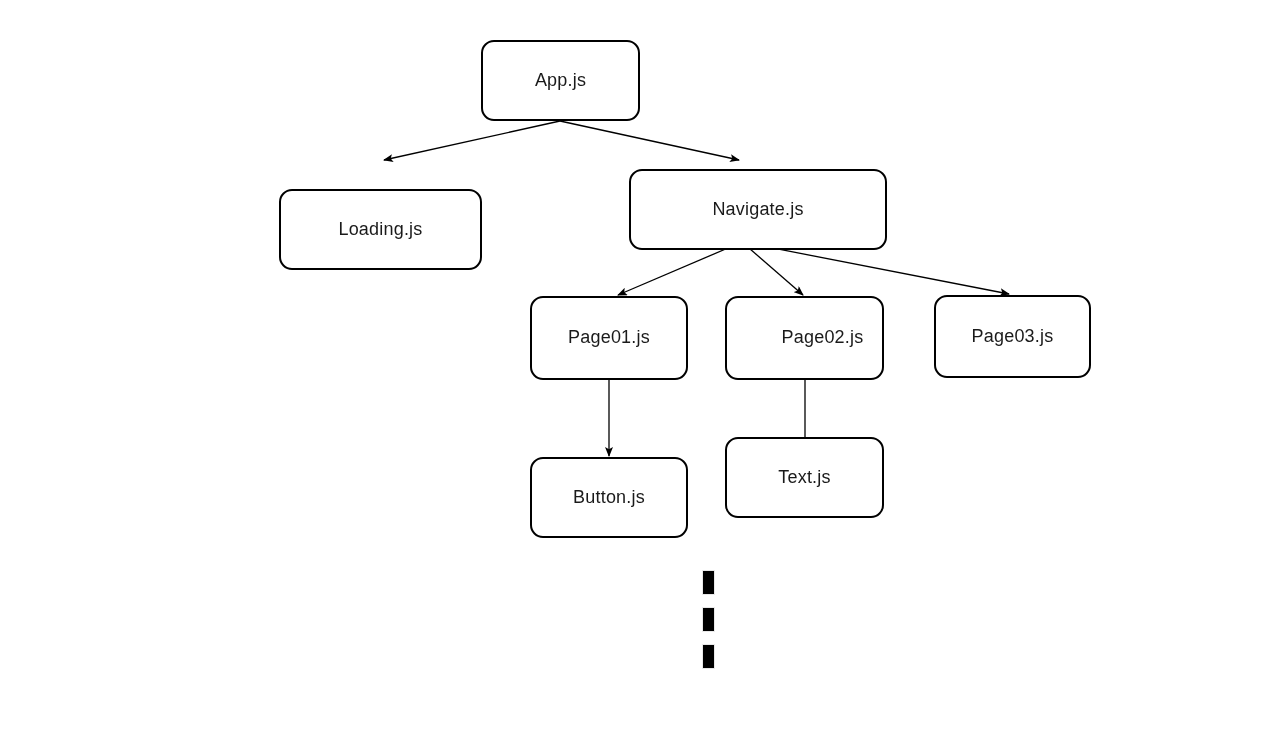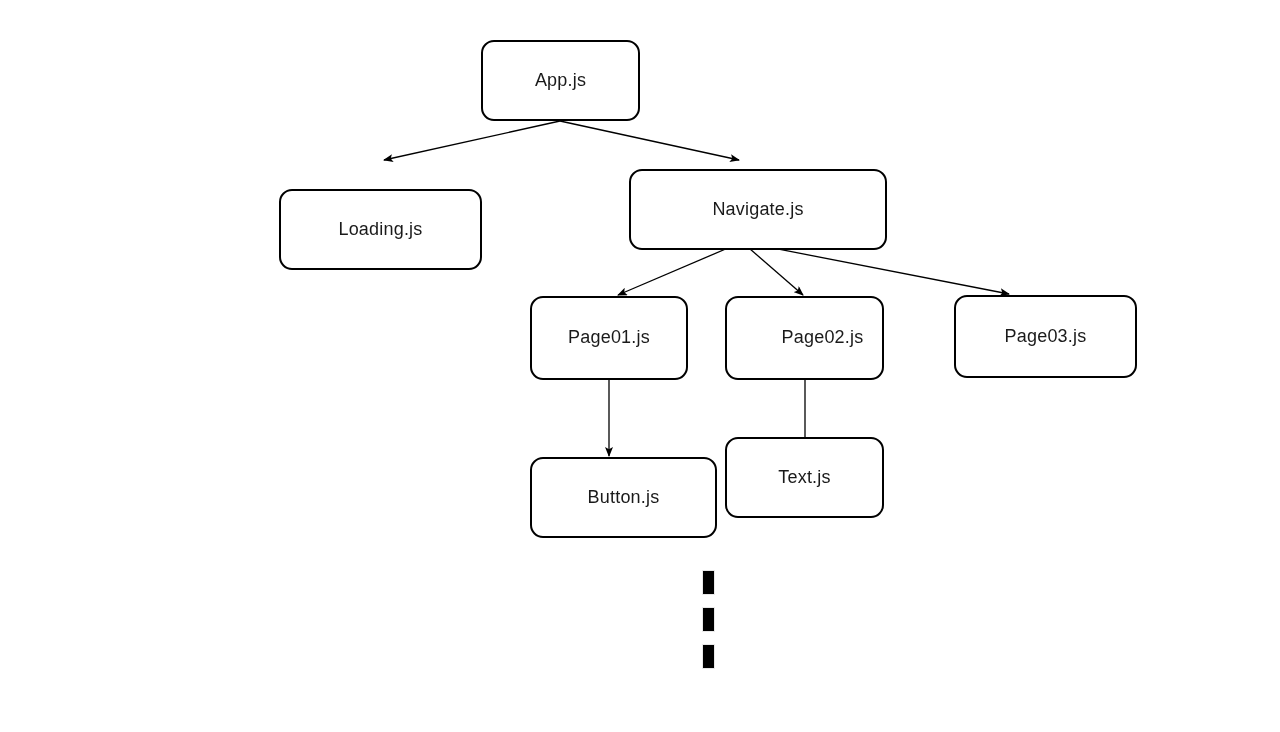--- a/index.html
+++ b/index.html
@@ -84,24 +84,24 @@
   </div>
   <div class="node" style="left: 629px; top: 161px; width: 258px; height: 81px; margin-top: 8px;">
     <span class="node-label">Navigate.js</span>
   </div>
   <div class="node" style="left: 530px; top: 296px; width: 158px; height: 84px;">
     <span class="node-label">Page01.js</span>
   </div>
   <div class="node" style="left: 725px; top: 296px; width: 159px; height: 84px; padding-left: 36px;">
     <span class="node-label">Page02.js</span>
   </div>
-  <div class="node" style="left: 934px; top: 295px; width: 183px; height: 83px; margin-left: 20px;">
+  <div class="node" style="left: 934px; top: 295px; width: 157px; height: 83px;">
     <span class="node-label">Page03.js</span>
   </div>
-  <div class="node" style="left: 530px; top: 457px; width: 187px; height: 81px;">
+  <div class="node" style="left: 530px; top: 457px; width: 158px; height: 81px;">
     <span class="node-label">Button.js</span>
   </div>
   <div class="node" style="left: 725px; top: 437px; width: 159px; height: 81px;">
     <span class="node-label">Text.js</span>
   </div>
 
   <div id="ellipsis-layer">
       <div class="ellipsis-dot" style="left: 702px; top: 570px; width: 13px; height: 25px;"></div>
       <div class="ellipsis-dot" style="left: 702px; top: 607px; width: 13px; height: 25px;"></div>
       <div class="ellipsis-dot" style="left: 702px; top: 644px; width: 13px; height: 25px;"></div>

